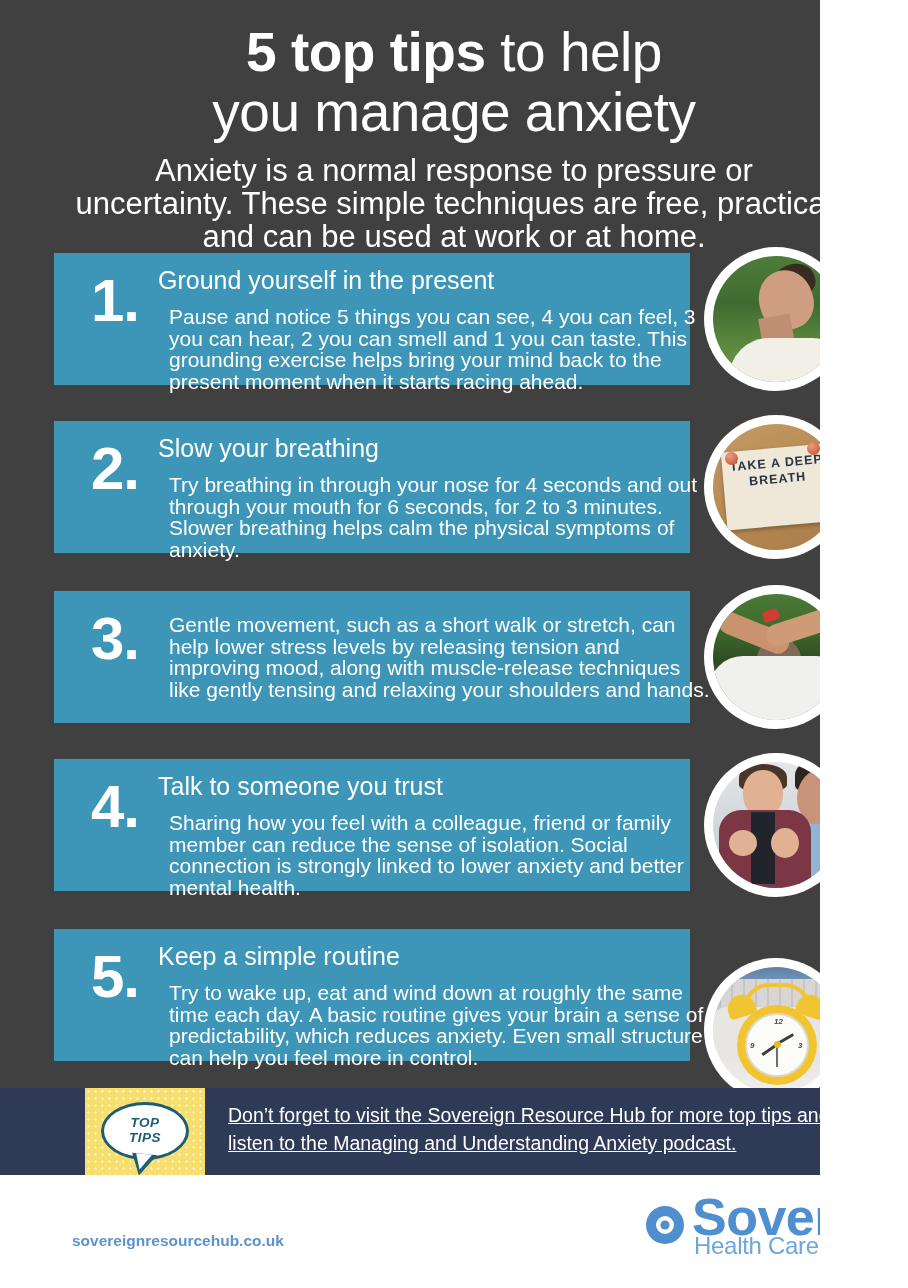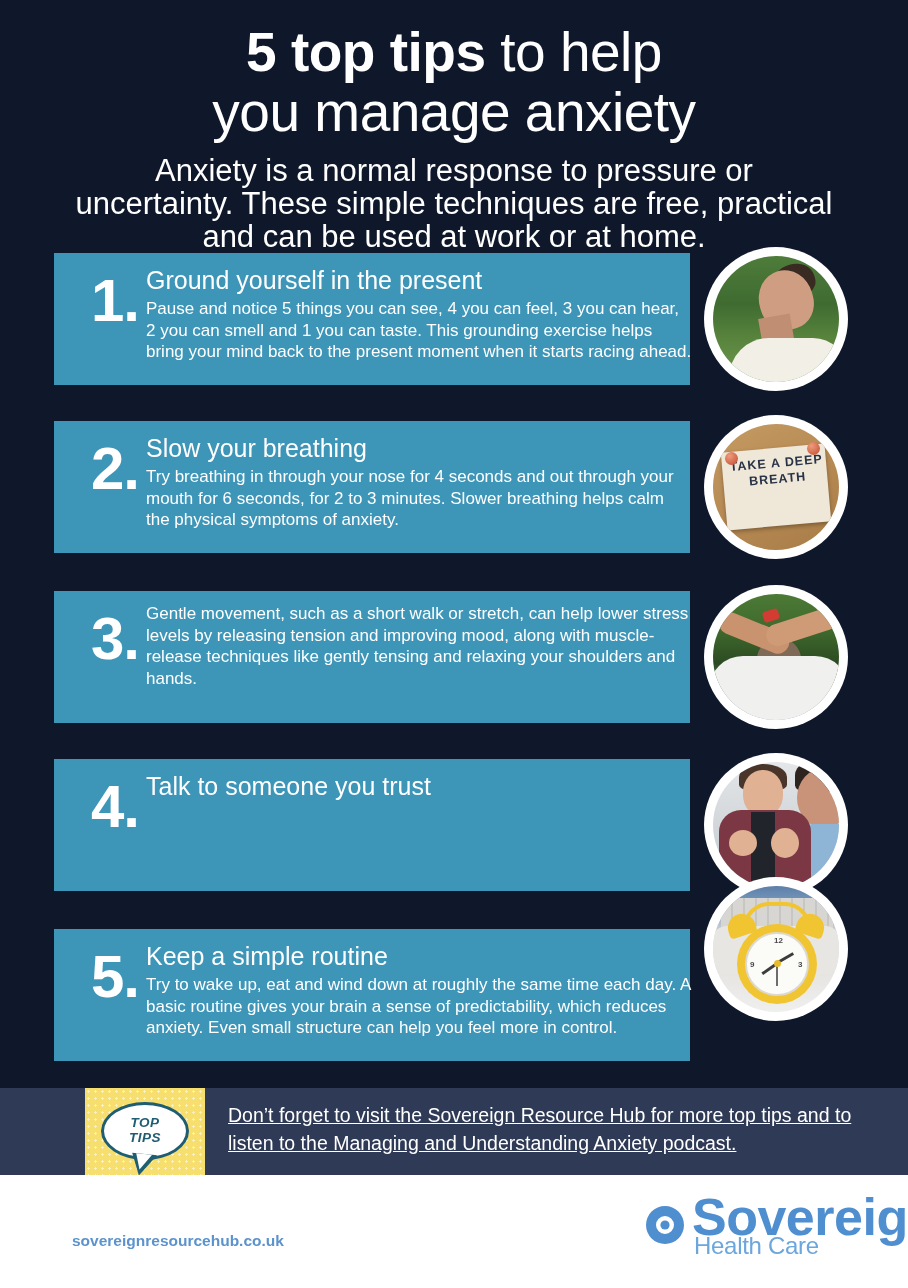--- a/index.html
+++ b/index.html
@@ -9,23 +9,23 @@
   body {
     width: 908px;
     height: 1288px;
     font-family: "Liberation Sans", sans-serif;
     background: #ffffff;
     overflow: hidden;
   }
 
   #poster {
     position: relative;
-    width: 908px;
+    width: 820px;
     height: 1288px;
-    background: #0f172a;
+    background: #404040;
     overflow: hidden;
   }
 
   
   .header {
     position: absolute;
     left: 0;
     top: 0;
     width: 908px;
     padding-top: 22px;
@@ -67,39 +67,39 @@
     width: 86px;
     color: #ffffff;
     font-size: 60px;
     line-height: 60px;
     font-weight: 700;
     text-align: center;
     letter-spacing: -1px;
   }
   .card-body {
     position: absolute;
-    left: 92px;
+    left: 104px;
     right: 0px;
     top: 12px;
   }
   .card-title {
     color: #ffffff;
     font-size: 25px;
     line-height: 30px;
     font-weight: 400;
     letter-spacing: 0px;
     margin: 0 0 3px 0;
     white-space: nowrap;
   }
   .card-text {
     color: #ffffff;
-    font-size: 17px;
+    font-size: 21px;
     line-height: 21.5px;
     font-weight: 300;
-    margin: 0;
+    margin: 11px;
     width: 546px;
   }
 
   
   .photo {
     position: absolute;
     left: 704px;
     width: 144px;
     height: 144px;
     border-radius: 50%;
@@ -448,20 +448,21 @@
       <div class="p-arm-l"></div>
       <div class="p-arm-r"></div>
       <div class="p-band"></div>
     </div>
   </div>
 
   <div class="card" style="top:759px;">
     <div class="card-number">4.</div>
     <div class="card-body">
       <div class="card-title">Talk to someone you trust</div>
+      <div class="card-text">Sharing how you feel with a colleague, friend or family member can reduce the sense of isolation. Social connection is strongly linked to lower anxiety and better mental health.</div>
     </div>
   </div>
   <div class="photo" style="top:753px;">
     <div class="photo-inner ph4">
       <div class="p-other-hair"></div>
       <div class="p-other-head"></div>
       <div class="p-other-body"></div>
       <div class="p-hair"></div>
       <div class="p-head"></div>
       <div class="p-top"></div>
@@ -471,21 +472,21 @@
     </div>
   </div>
 
   <div class="card" style="top:929px;">
     <div class="card-number">5.</div>
     <div class="card-body">
       <div class="card-title">Keep a simple routine</div>
       <div class="card-text">Try to wake up, eat and wind down at roughly the same time each day. A basic routine gives your brain a sense of predictability, which reduces anxiety. Even small structure can help you feel more in control.</div>
     </div>
   </div>
-  <div class="photo" style="top:877px;">
+  <div class="photo" style="top:958px;font-style:italic;">
     <div class="photo-inner ph5">
       <div class="p-headboard"></div>
       <div class="p-pillow"></div>
       <div class="p-handle"></div>
       <div class="p-bell l"></div>
       <div class="p-bell r"></div>
       <div class="p-clock"></div>
       <div class="p-face"></div>
       <div class="num n12">12</div>
       <div class="num n3">3</div>

